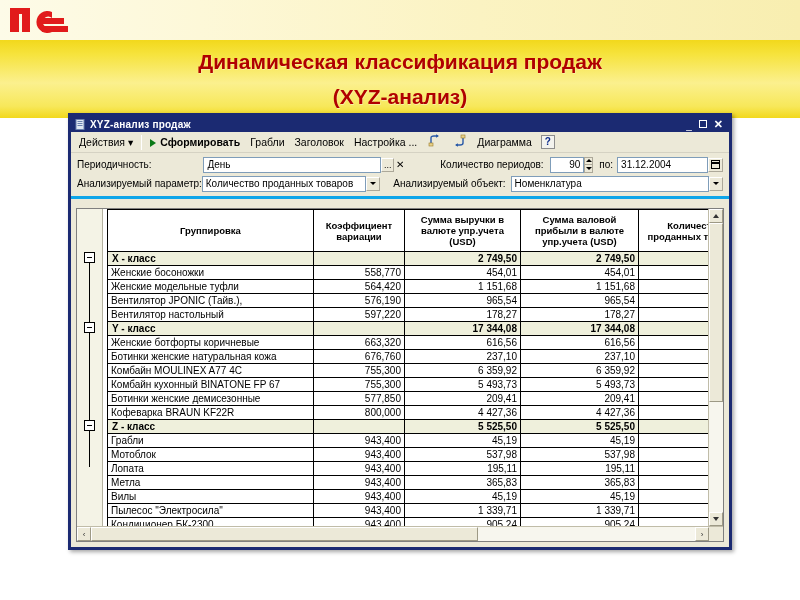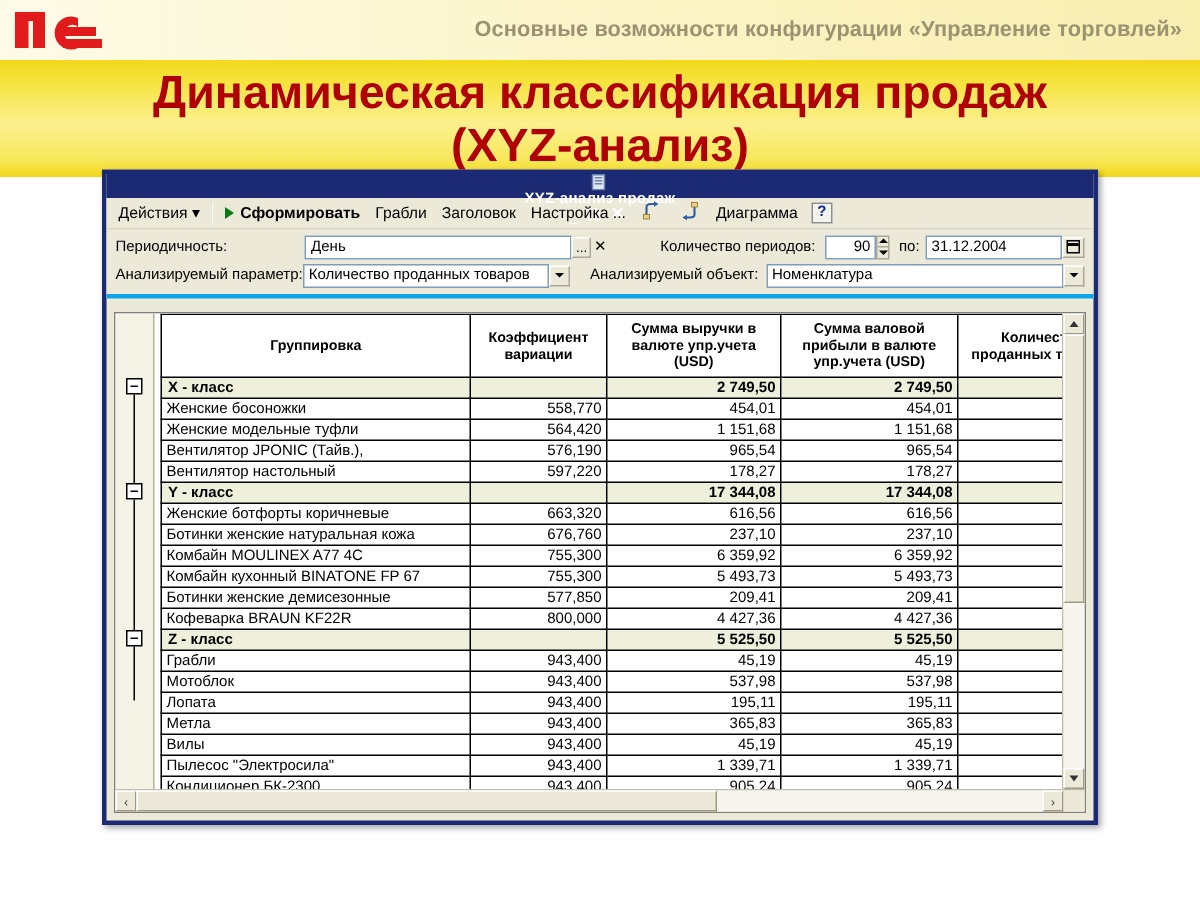--- a/index.html
+++ b/index.html
@@ -25,42 +25,41 @@
     letter-spacing:0.1px; white-space:nowrap;
     line-height:24px;
   }
   .title-band {
     position:absolute; left:0; top:40px; width:800px; height:78px;
     background:linear-gradient(to bottom,#f2d81c 0%,#f6e33c 18%,#fbf08e 55%,#f7e85a 85%,#f2d81c 100%);
   }
   .slide-title {
     position:absolute; left:0; top:44px; width:800px;
     text-align:center; color:#b00000; font-weight:bold;
-    font-size:31px; line-height:35px;
+    font-size:21px; line-height:35px;
     text-shadow:0.5px 0.5px 0 #f8f0a0;
   }
   .title-line2 { display:block; }
 
   .band-under {
     position:absolute; left:0; top:118px; width:800px; height:482px;
     background:#ffffff;
   }
 
   
   .app-window {
     position:absolute; left:68px; top:113px; width:664px; height:437px;
     border:3px solid #1b2a72;
     background:#ece9d8;
     box-shadow:2px 2px 4px rgba(0,0,0,0.35);
   }
   .titlebar {
     height:16px; background:#1b2a72;
     display:flex; align-items:center; padding:0 2px;
     color:#fff;
-    flex-direction:column;
   }
   .titlebar .tb-icon {
     width:11px; height:11px; margin:0 4px 0 2px; flex:none;
     position:relative;
   }
   .titlebar .tb-title {
     font-size:10px; font-weight:bold; white-space:nowrap; letter-spacing:0.2px;
   }
   .titlebar .tb-spacer { flex:1; }
   .tb-btns { display:flex; align-items:center; gap:7px; padding-right:4px; }
@@ -225,21 +224,20 @@
 
 <div class="slide-top">
   <svg class="logo-1c" viewBox="0 0 62 32">
     <rect x="2" y="4" width="9" height="24" fill="#e11b1b"></rect>
     <rect x="2" y="4" width="20" height="6" fill="#e11b1b"></rect>
     <rect x="14" y="10" width="8" height="18" fill="#e11b1b"></rect>
     <path d="M44 8 A11 11 0 1 0 44 28 L44 22 A5.5 5.5 0 1 1 44 14 Z" fill="#e11b1b"></path>
     <rect x="34" y="14" width="22" height="6" fill="#e11b1b"></rect>
     <rect x="34" y="22" width="26" height="6" fill="#e11b1b"></rect>
   </svg>
-  <div class="slide-subtitle">Основные возможности конфигурации «Управление торговлей»</div>
 </div>
 
 <div class="title-band"></div>
 <div class="slide-title">
   <span>Динамическая классификация продаж</span>
   <span class="title-line2">(XYZ-анализ)</span>
 </div>
 
 <div class="app-window">
 

